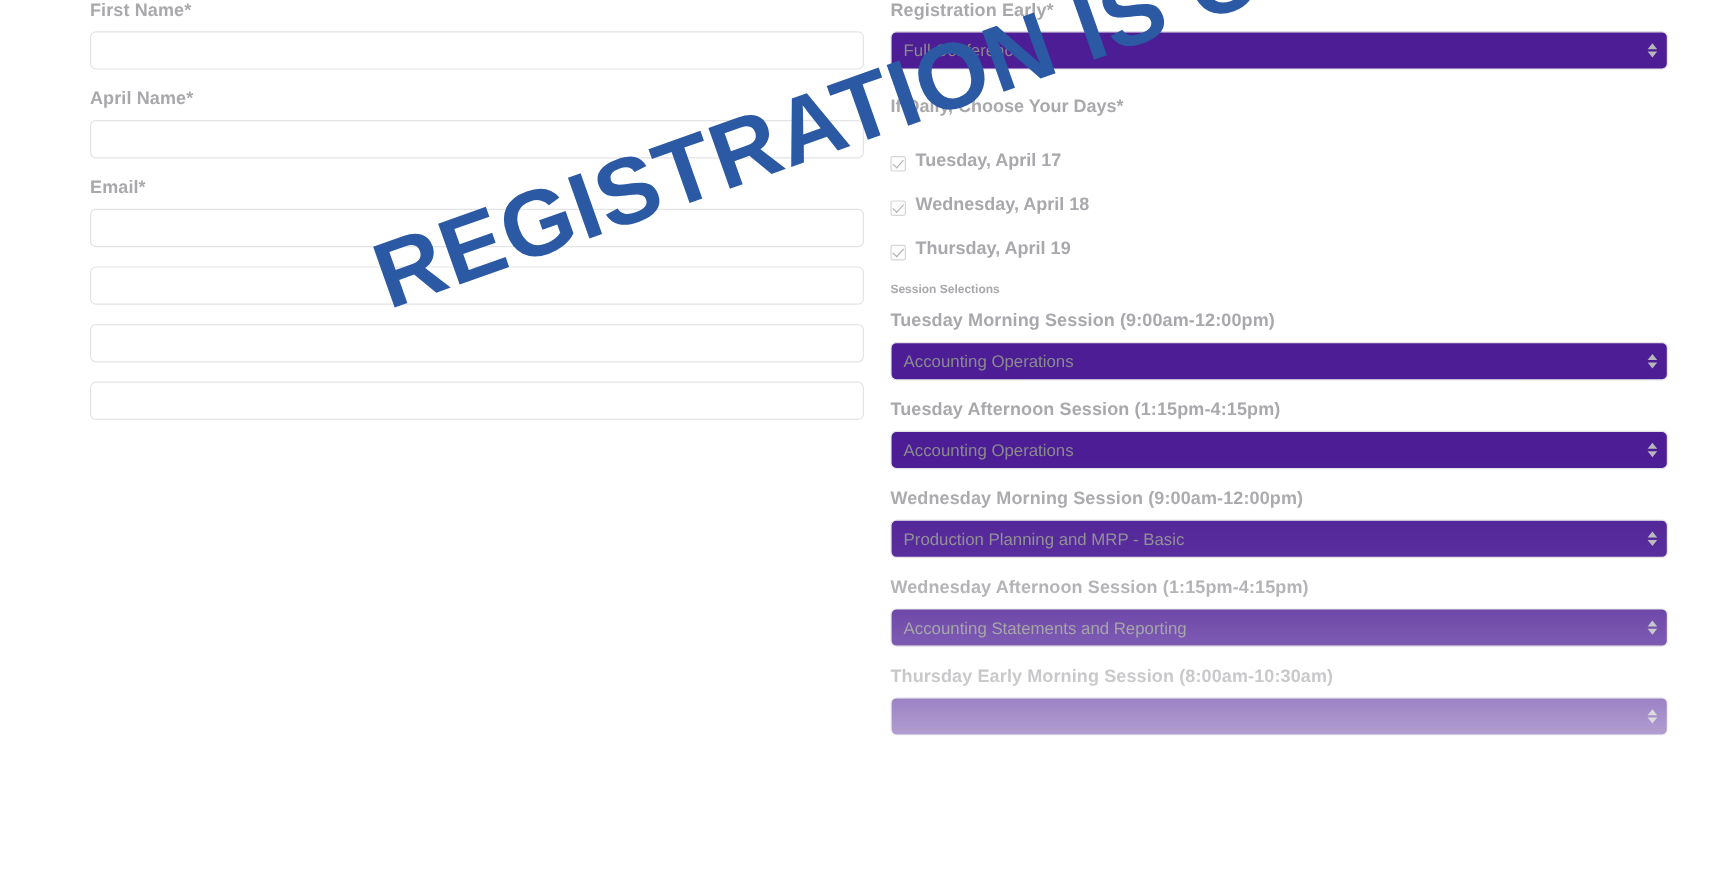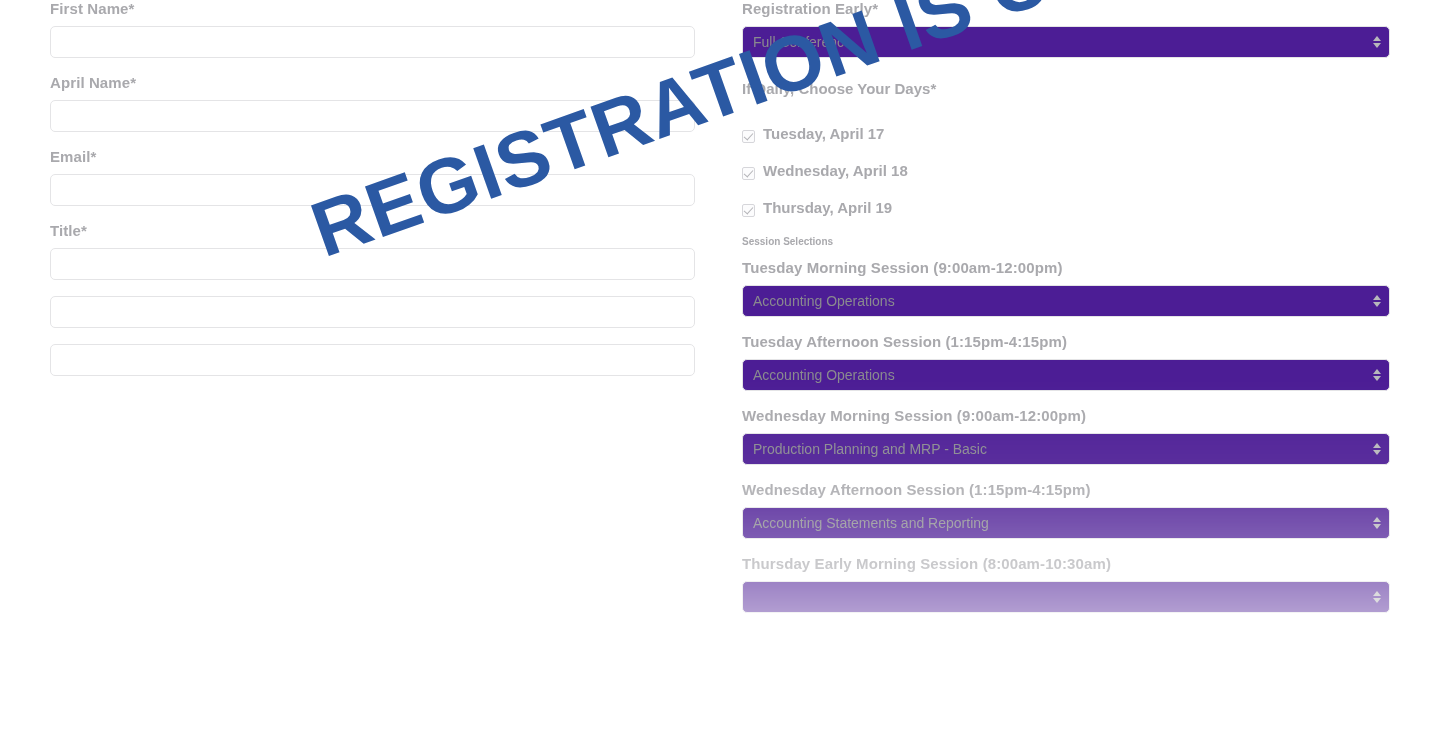--- a/index.html
+++ b/index.html
@@ -36,21 +36,21 @@
         rgba(0,0,0,0.92) 470px,
         rgba(0,0,0,0.70) 545px,
         rgba(0,0,0,0.42) 615px,
         rgba(0,0,0,0.18) 672px,
         rgba(0,0,0,0.05) 712px,
         rgba(0,0,0,0.00) 743px);
   }
 
   
   .col { position: absolute; top: 0; }
-  #col-left  { left: 50px;  width: 645px; }
+  #col-left  { left: 75px;  width: 645px; }
   #col-right { left: 742px; width: 648px; }
 
   
   .field { margin-bottom: 16px; }
 
   .field-label {
     display: block;
     font-size: 15px;
     font-weight: bold;
     color: #a9a9ad;
@@ -195,21 +195,20 @@
       <label class="field-label">April Name*</label>
       <input class="text-input" type="text" value="" style="">
     </div>
 
     <div class="field">
       <label class="field-label">Email*</label>
       <input class="text-input" type="text" value="" style="">
     </div>
 
     <div class="field">
-      <label class="field-label">Title*</label>
       <input class="text-input" type="text" value="" style="">
     </div>
 
 
 
     <div class="field">
       <input class="text-input" type="text" value="" style="">
     </div>
 
     <div class="field">

